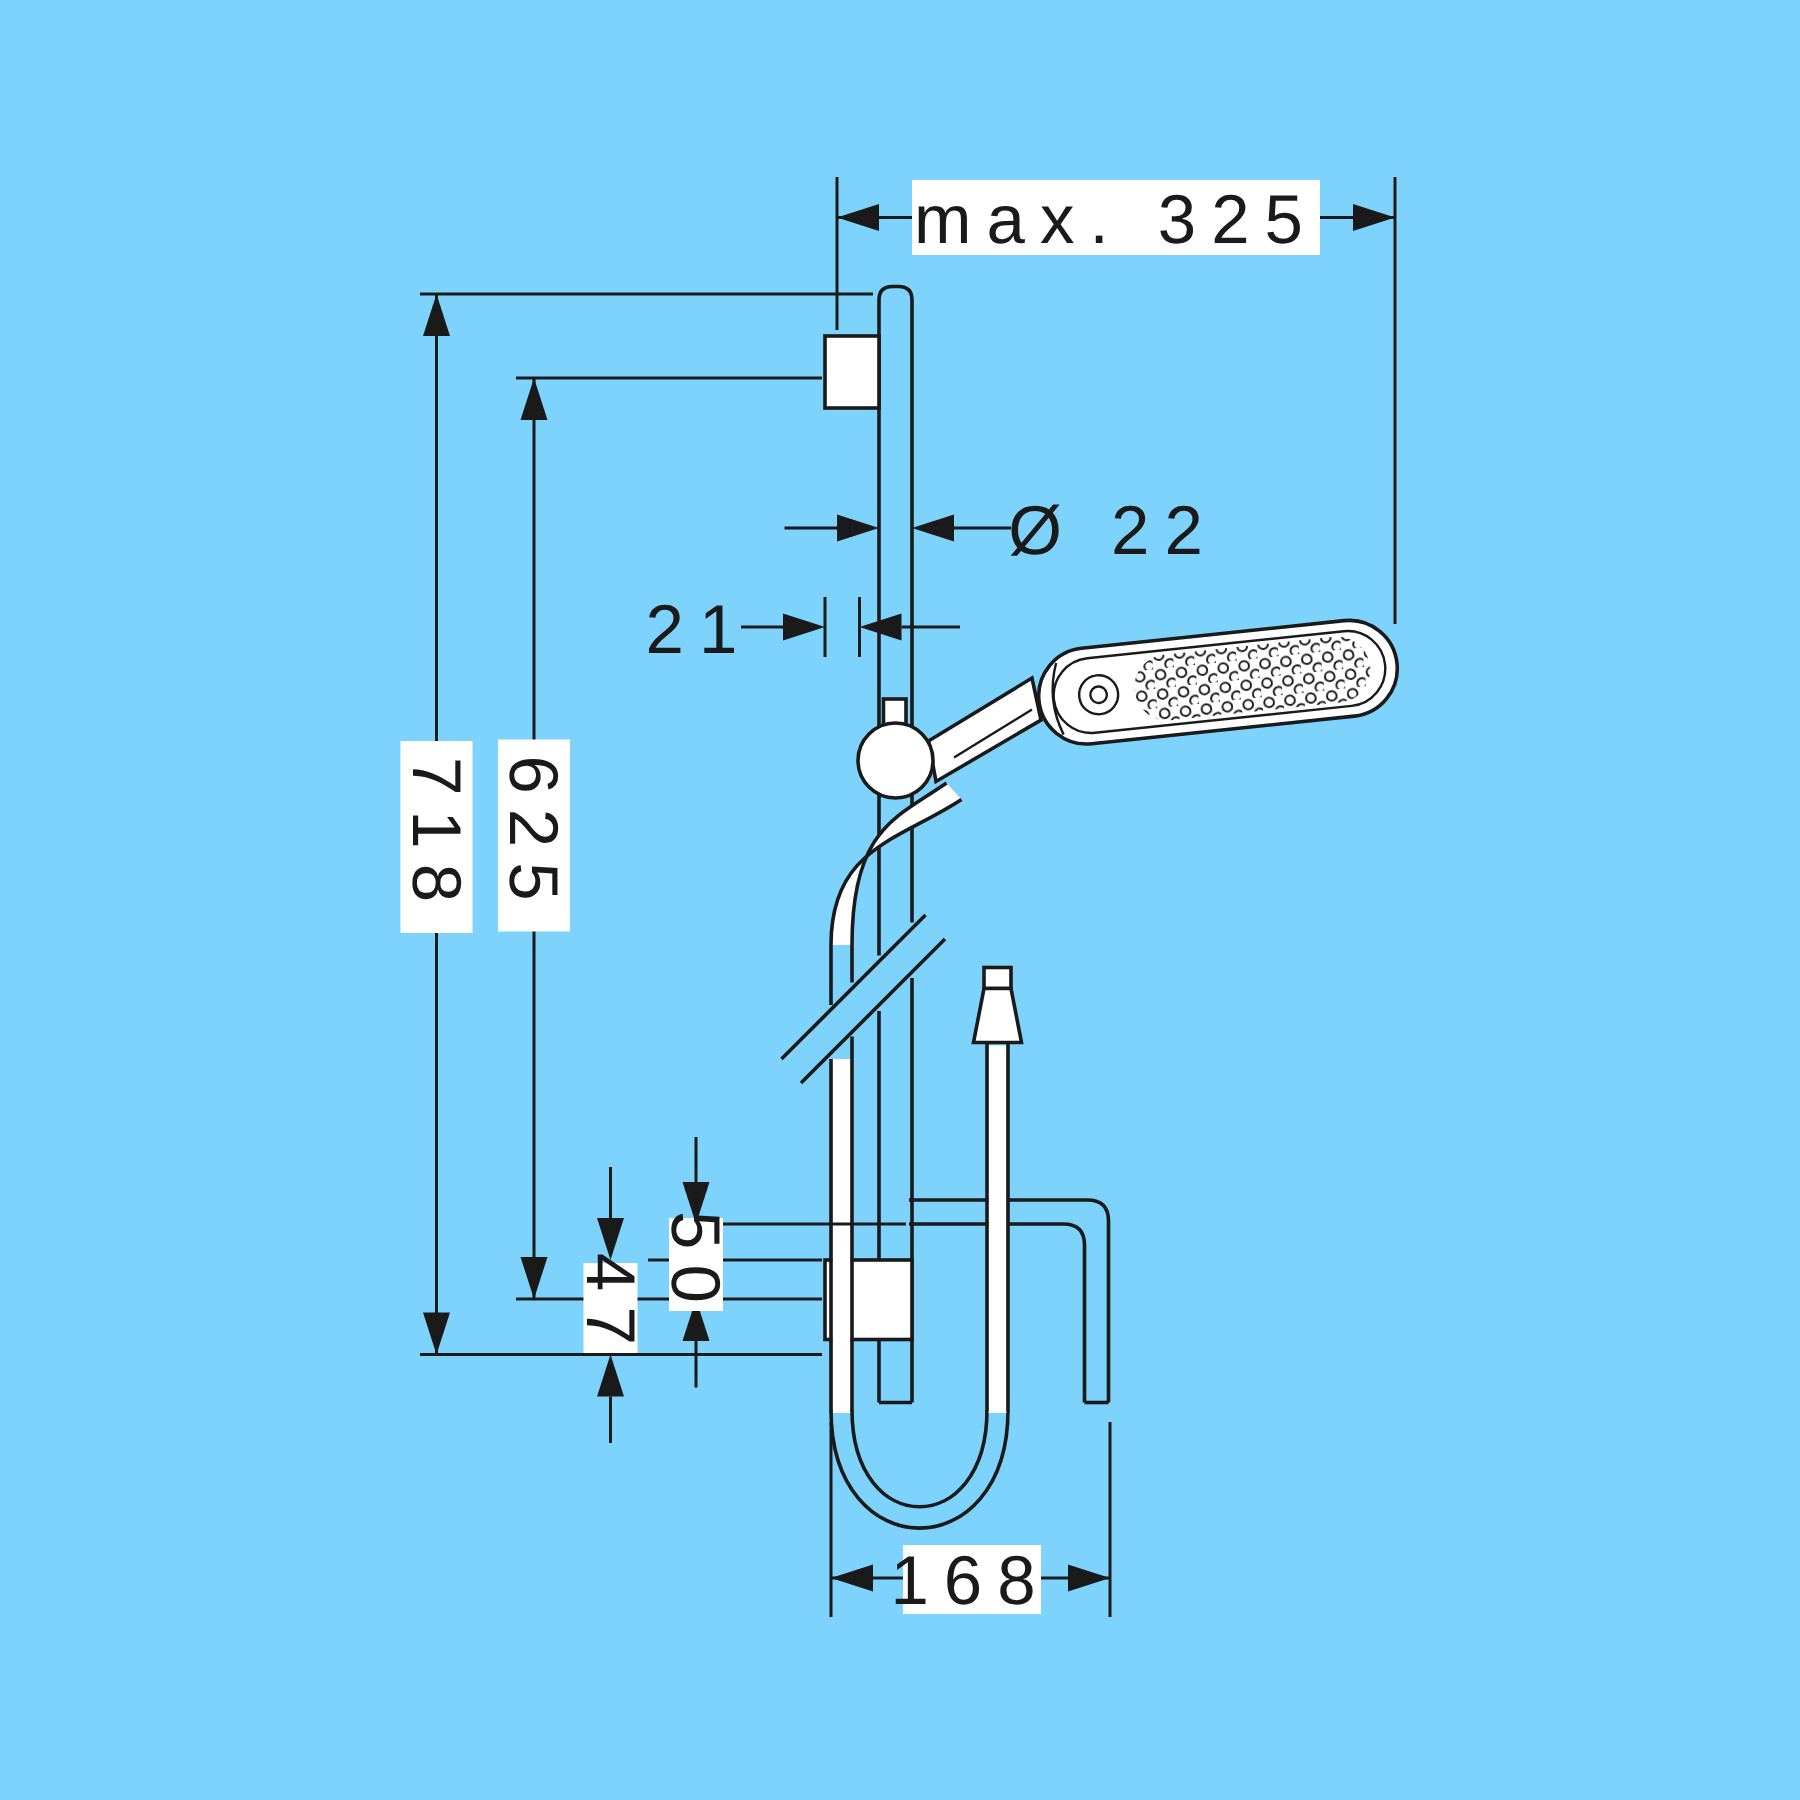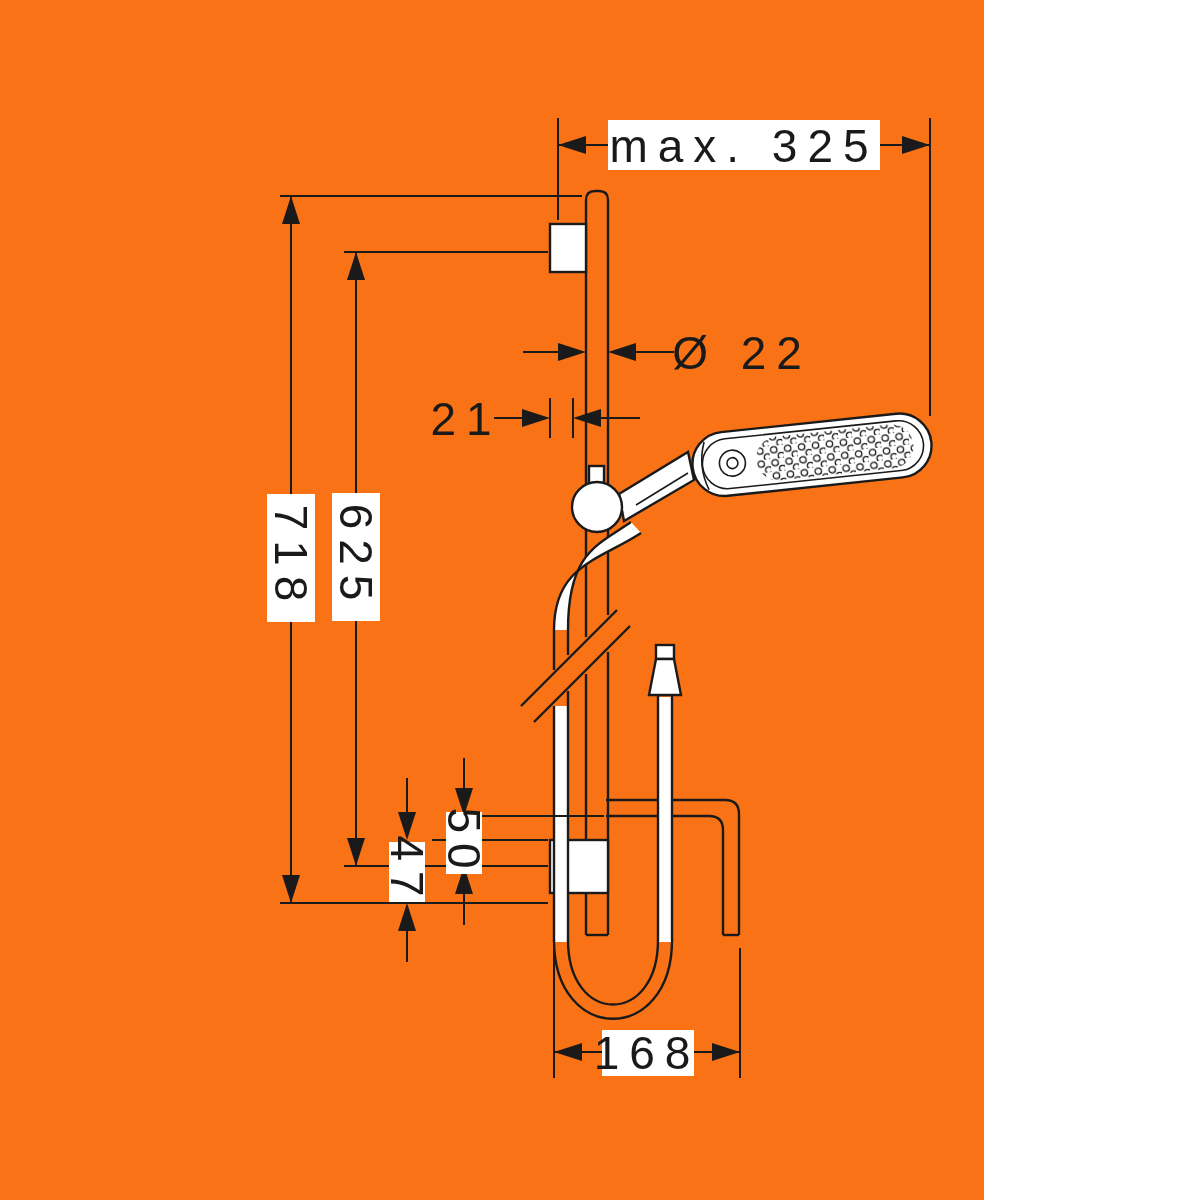--- a/index.html
+++ b/index.html
@@ -1,16 +1,16 @@
 <!DOCTYPE html>
 <html><head>
 <meta charset="utf-8">
 <style>
   html,body{margin:0;padding:0;background:#ffffff;}
-  .stage{width:984px;height:1200px;position:relative;background:#f97316;overflow:hidden;}
+  .stage{width:1200px;height:1200px;position:relative;background:#7dd3fc;overflow:hidden;}
   svg{display:block;}
   .ln{stroke:#1a1a1a;stroke-width:2.4;fill:none;}
   .thin{stroke:#1a1a1a;stroke-width:1.6;fill:none;}
   .dim{stroke:#1a1a1a;stroke-width:2;fill:none;}
   .arr{fill:#1a1a1a;stroke:none;}
   .mask{fill:#ffffff;stroke:none;}
   .part{fill:#ffffff;stroke:#1a1a1a;stroke-width:2.4;}
   .dim-text{
     font-family:"Liberation Sans","DejaVu Sans",sans-serif;
     font-size:46px;

